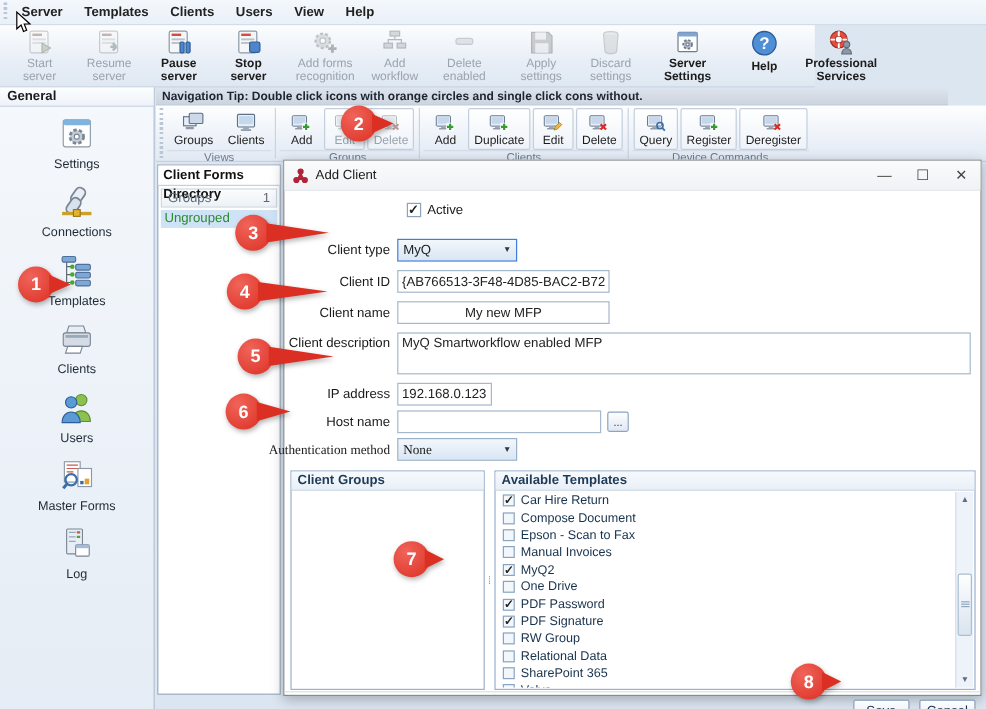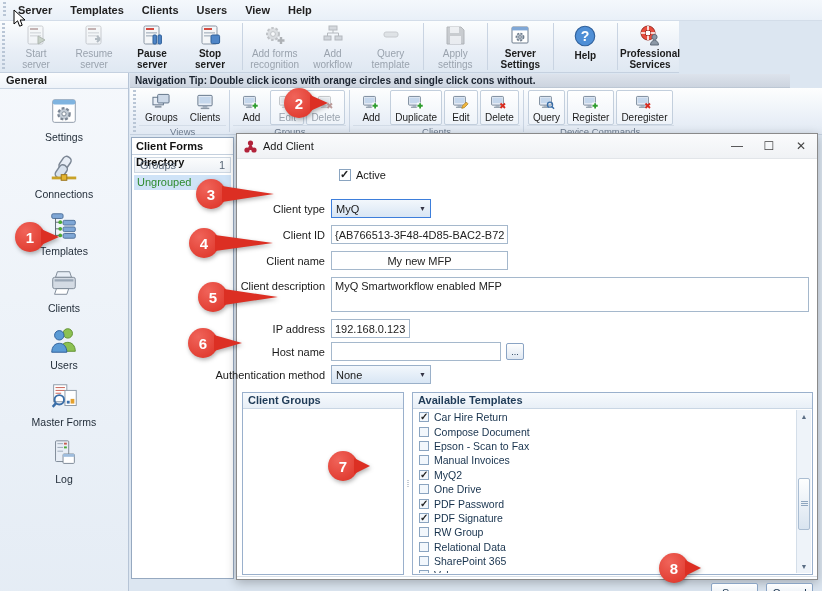--- a/index.html
+++ b/index.html
@@ -233,31 +233,38 @@
         <rect x="3" y="12" width="7" height="4" fill="#9fb4cb" stroke="#5f7186"></rect>
         <rect x="14" y="12" width="7" height="4" fill="#9fb4cb" stroke="#5f7186"></rect>
         <path d="M12 6v3H6.5v3M12 9h5.5v3" stroke="#5f7186" fill="none"></path>
       </svg>
     <span class="tb-label">Add workflow</span>
   </div>
   <div class="tb-btn disabled">
     <svg class="icon24" viewBox="0 0 24 22">
         <rect x="5" y="8" width="14" height="5" rx="2" fill="#c3ccd6" stroke="#8c98a6"></rect>
       </svg>
-    <span class="tb-label">Query template</span>
+    <span class="tb-label">Delete enabled</span>
   </div>
   <span class="vsep"></span>
 
   <div class="tb-btn disabled">
     <svg class="icon24" viewBox="0 0 24 22">
         <path d="M4 3h14l3 3v14H4z" fill="#8f9aa8" stroke="#5f6b79"></path>
         <rect x="7" y="3" width="9" height="6" fill="#dfe5ec"></rect>
         <rect x="7" y="12" width="11" height="8" fill="#dfe5ec"></rect>
       </svg>
     <span class="tb-label">Apply settings</span>
+  </div>
+  <div class="tb-btn disabled">
+    <svg class="icon24" viewBox="0 0 24 22">
+        <ellipse cx="12" cy="4.5" rx="6" ry="2.2" fill="#cfd7e0" stroke="#8c98a6"></ellipse>
+        <path d="M6 5l1.2 14a5 2.4 0 0 0 9.6 0L18 5" fill="#bfc9d4" stroke="#8c98a6"></path>
+      </svg>
+    <span class="tb-label">Discard settings</span>
   </div>
   <span class="vsep"></span>
 
   <div class="tb-btn">
     <svg class="icon24" viewBox="0 0 24 22">
         <rect x="4" y="3" width="16" height="16" rx="1" fill="#fff" stroke="#6f7d8d"></rect>
         <rect x="4" y="3" width="16" height="3.4" fill="#7fa7d6"></rect>
         <circle cx="12" cy="13" r="3.6" fill="#b9c2cc" stroke="#6f7d8d" stroke-width="1.6" stroke-dasharray="2 1.4"></circle>
         <circle cx="12" cy="13" r="1.3" fill="#fff" stroke="#6f7d8d"></circle>
       </svg>
@@ -583,21 +590,21 @@
       <span class="flabel">IP address</span>
       <input class="tbox" style="width: 79px;" value="192.168.0.123">
     </div>
 
     <div class="frow" style="left:0; top:183px;">
       <span class="flabel">Host name</span>
       <input class="tbox" style="width: 170px;" value="">
       <button class="btn" style="width:18px; height:17px; margin-left:5px; font-size:9px;">...</button>
     </div>
 
-    <div class="frow" style="left:0; top:206px;">
+    <div class="frow" style="left:0; top:206px;font-family:Liberation Serif, serif;">
       <span class="flabel" style="width:110px; margin-left:-22px;">Authentication method</span>
       <div class="combo" style="width:100px;">
         <span>None</span>
         <span class="carr">▼</span>
       </div>
     </div>
 
     <div class="panel" style="left:5px; top:233px; width:162px; height:183px;">
       <div class="panel-head">Client Groups</div>
     </div>

